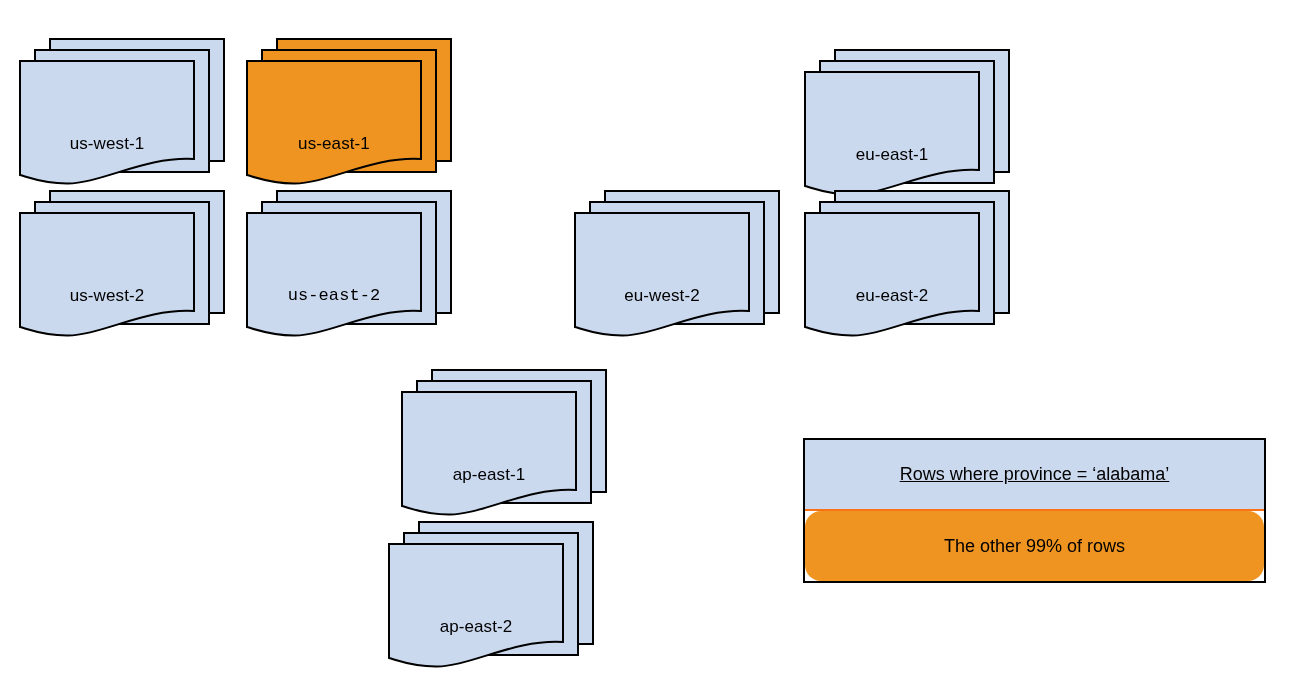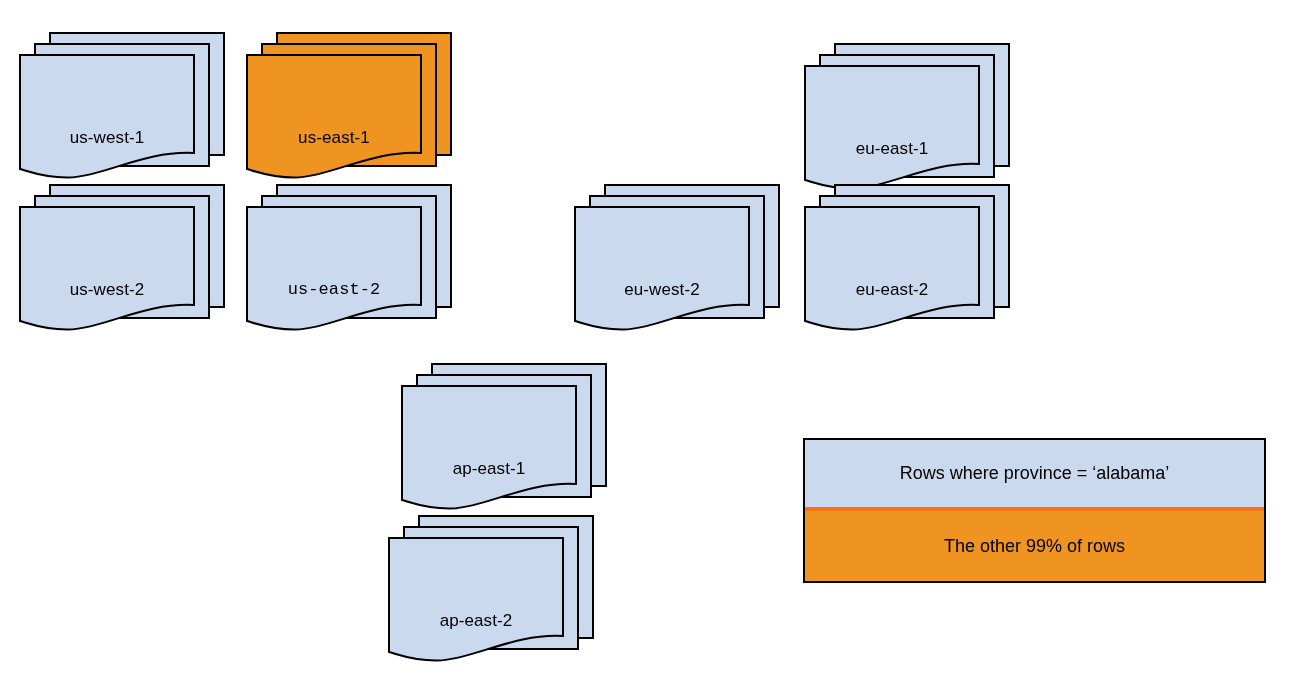--- a/index.html
+++ b/index.html
@@ -14,21 +14,21 @@
     position: relative;
     overflow: hidden;
     font-family: "Liberation Sans", sans-serif;
     color: #000000;
     -webkit-font-smoothing: antialiased;
   }
 
   #canvas {
     position: absolute;
     left: 0;
-    top: 11px;
+    top: 17px;
     width: 1296px;
     height: 484px;
   }
 
   
   .stack {
     position: absolute;
     width: 250px;
     height: 170px;
   }
@@ -72,21 +72,22 @@
   .legend-row {
     flex: 1 1 50%;
     display: flex;
     align-items: center;
     justify-content: center;
     font-size: 18px;
     line-height: 22px;
     box-sizing: border-box;
   }
   .legend-row.top {
-    border-bottom: 4px solid #f97316;
+    border-bottom: 2px solid #f97316;
+    text-decoration: underline;
   }
 </style>
 </head>
 <body style="background: rgb(255, 255, 255);">
 
 <div id="canvas">
     <div class="stack" style="left: 20px; top: 22px;">
       <svg viewBox="0 0 250 170" width="250" height="170">
         <path d="M 30 0 L 204 0 L 204 122 L 30 122 Z" fill="#CBD9EF" stroke="#000000" stroke-width="2" stroke-linejoin="miter"></path>
         <path d="M 15 11 L 189 11 L 189 133 L 15 133 Z" fill="#CBD9EF" stroke="#000000" stroke-width="2" stroke-linejoin="miter"></path>
@@ -157,16 +158,16 @@
         <path d="M 0 22 L 174 22 L 174 120 C 125.28 117 80.04 145 46.980000000000004 144.5 C 24.360000000000003 144.5 10.44 139 0 136 Z" fill="#CBD9EF" stroke="#000000" stroke-width="2" stroke-linejoin="miter"></path>
       </svg>
       <div class="doc-label">ap-east-2</div>
     </div>
   </div>
 
 <div class="legend">
   <div class="legend-row top" style="background: rgb(203, 217, 239);">
     <span>Rows where province = ‘alabama’</span>
   </div>
-  <div class="legend-row bottom" style="background: rgb(239, 148, 33);">
+  <div class="legend-row bottom" style="background: rgb(239, 148, 33); border-radius: 16px;">
     <span>The other 99% of rows</span>
   </div>
 </div>
 
 </body></html>

